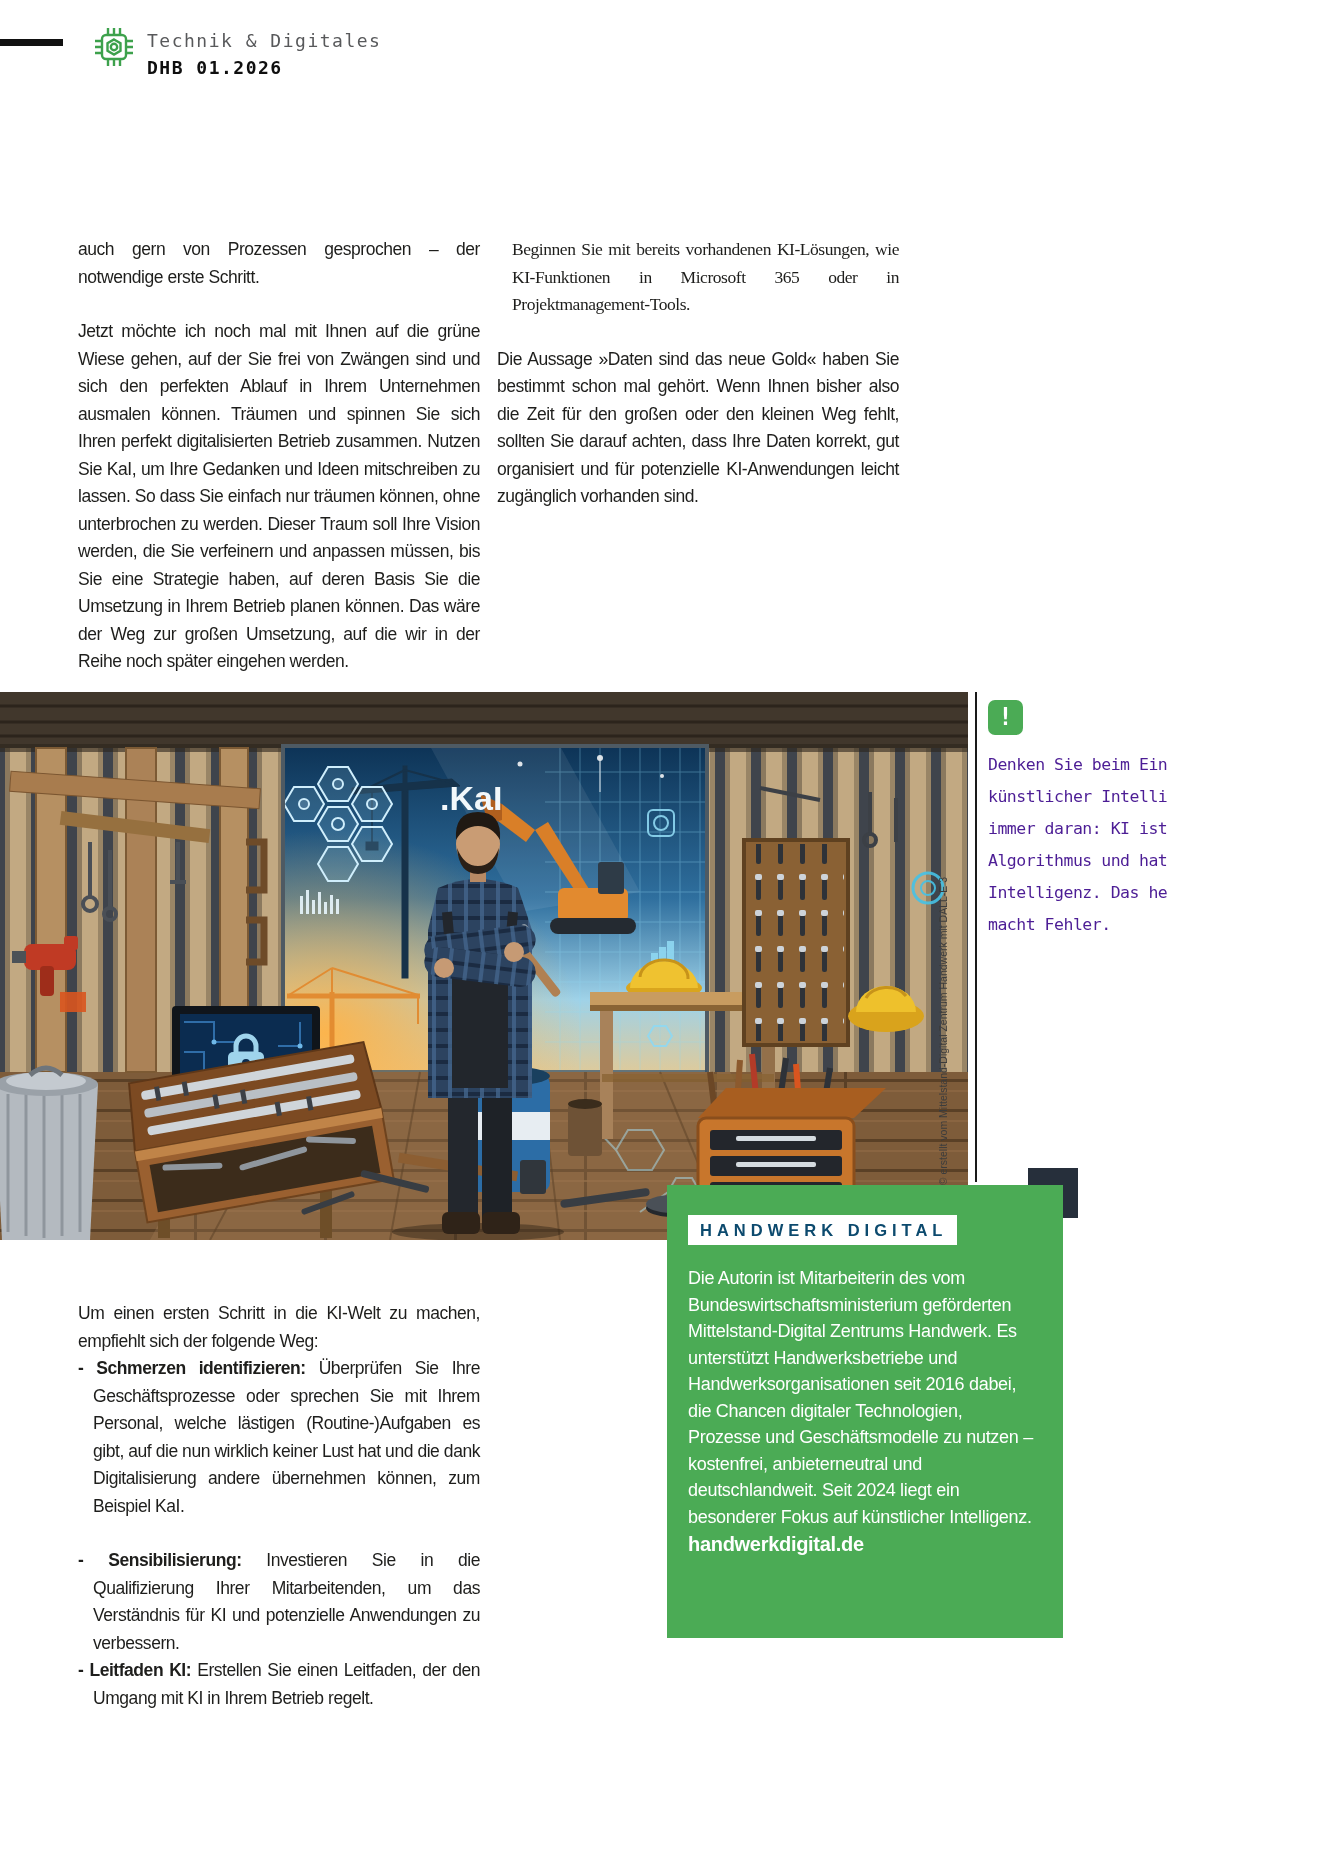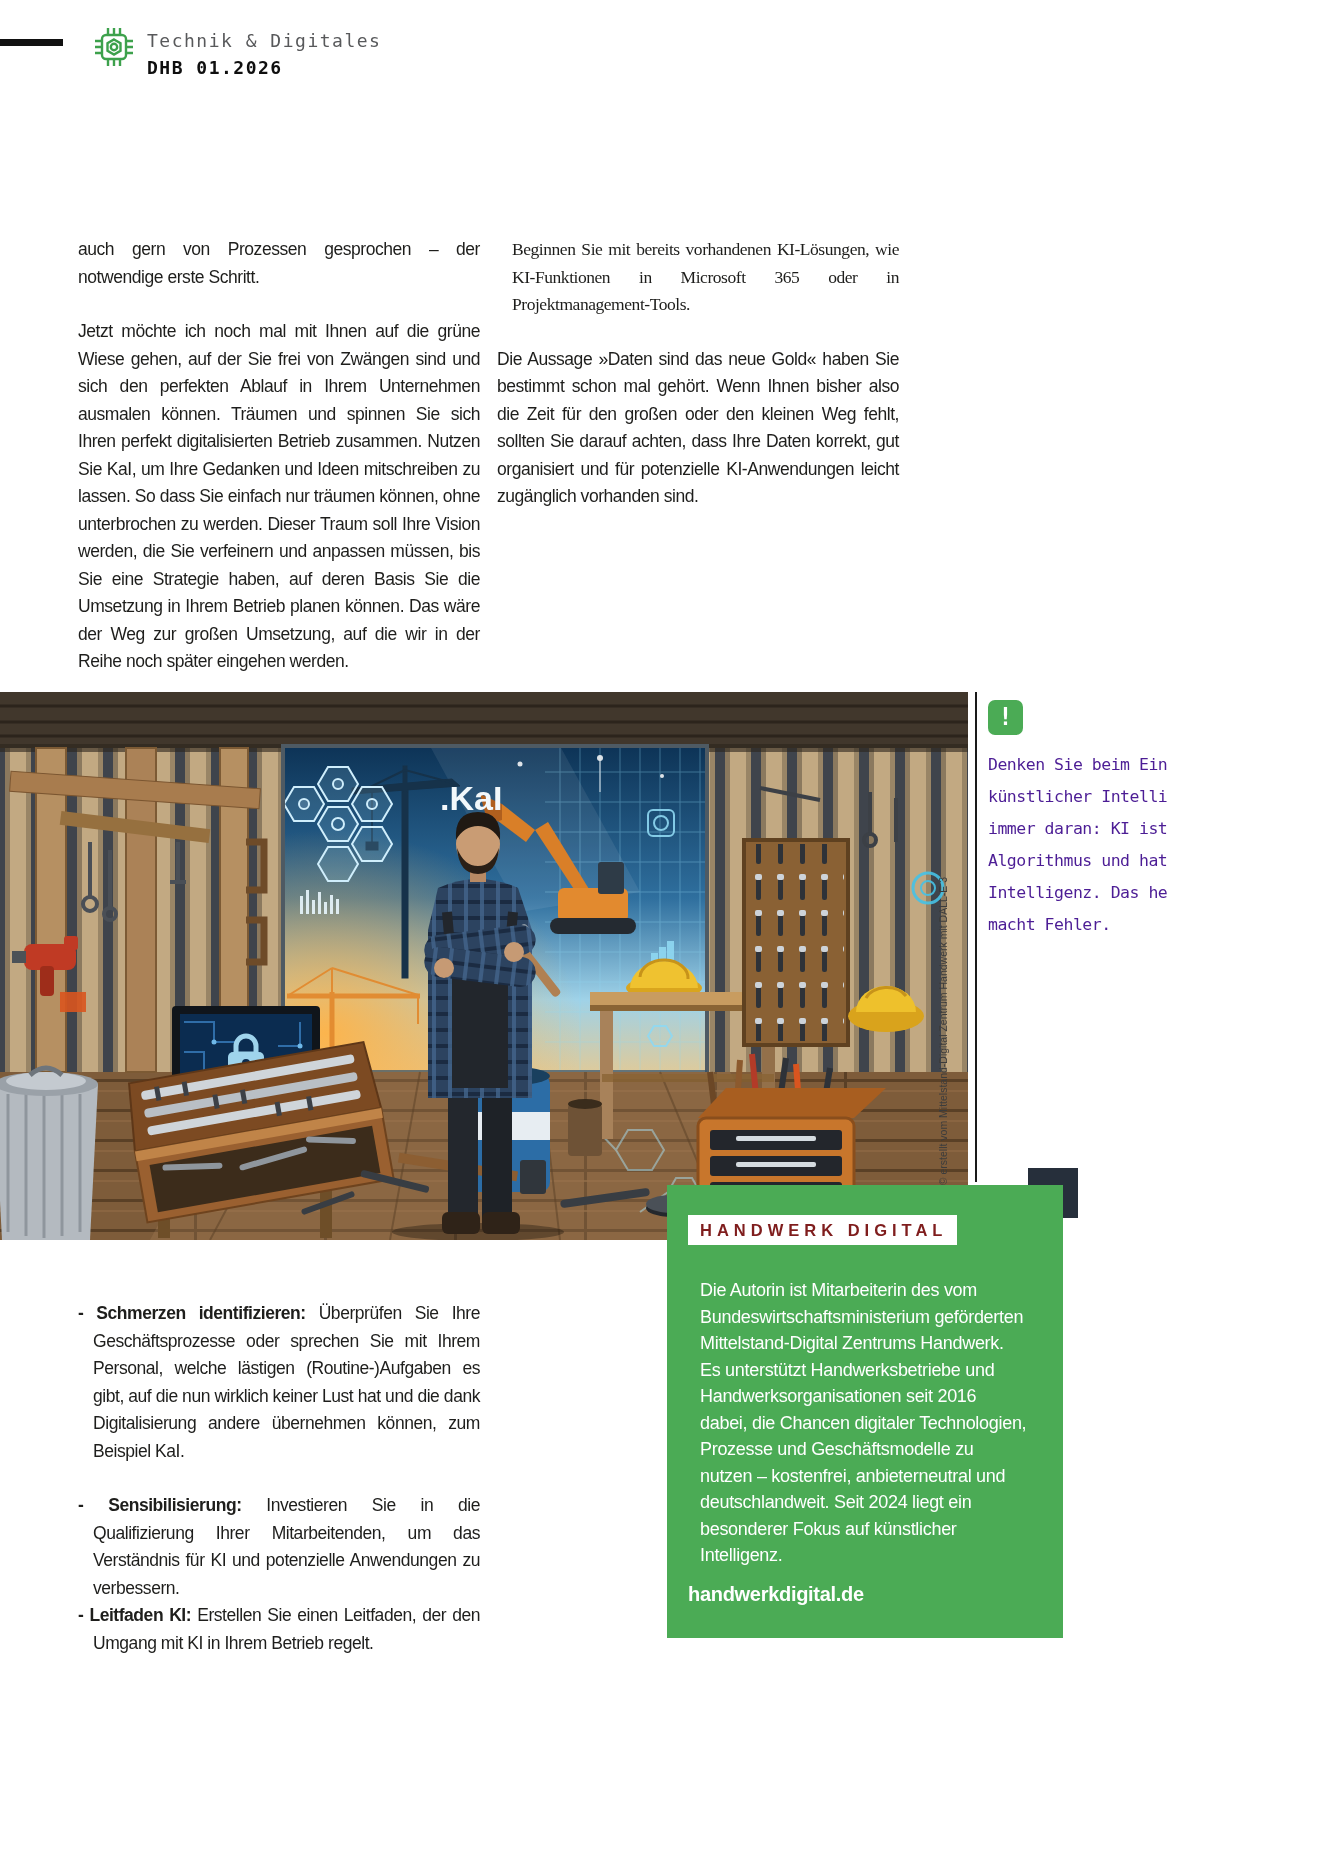--- a/index.html
+++ b/index.html
@@ -46,26 +46,26 @@
     margin-top:14px; font-family:"DejaVu Sans Mono", monospace;
     font-size:16.5px; line-height:32px; letter-spacing:-0.5px; color:#4c1d95;
   }
   
   .navy-square { position:absolute; left:1028px; top:1168px; width:50px; height:50px; background:#262f3b; }
   .infobox {
     position:absolute; left:667px; top:1185px; width:396px; height:453px;
     background:#4bab55; box-sizing:border-box; padding:30px 24px 0 21px;
   }
   .infobox-label {
-    display:inline-block; background:#ffffff; color:#7f1d1d;
+    display:inline-block; background:#ffffff; color:#0c4a6e;
     font-size:16.5px; font-weight:bold; letter-spacing:5px;
     padding:6px 10px 5px 12px; margin-bottom:20px;
   }
   .infobox-body {
-    color:#ffffff; font-size:18px; line-height:26.5px; letter-spacing:-0.3px; margin:12px;
+    color:#ffffff; font-size:18px; line-height:26.5px; letter-spacing:-0.3px; margin:0;
   }
   .infobox-link {
     display:block; color:#ffffff; font-size:20px; font-weight:bold;
     letter-spacing:-0.3px; text-decoration:none; margin-top:1px; line-height:26.5px;
   }
   
   .footer-left {
     position:absolute; left:87px; top:1904px;
     font-family:"DejaVu Sans Mono", monospace; font-size:10px; letter-spacing:0.5px;text-align:center;
   }
@@ -421,20 +421,21 @@
   </div>
 
   <div class="navy-square"></div>
   <div class="infobox">
     <span class="infobox-label">HANDWERK DIGITAL</span>
     <p class="infobox-body">Die Autorin ist Mitarbeiterin des vom Bundeswirtschaftsministerium geförderten Mittelstand-Digital Zentrums Handwerk. Es unterstützt Handwerksbetriebe und Handwerksorganisationen seit 2016 dabei, die Chancen digitaler Technologien, Prozesse und Geschäftsmodelle zu nutzen – kostenfrei, anbieterneutral und deutschlandweit. Seit 2024 liegt ein besonderer Fokus auf künstlicher Intelligenz.</p>
     <a class="infobox-link" href="#">handwerkdigital.de</a>
   </div>
 
   <div class="col" id="col-left-bottom">
+    <p class="body-text">Um einen ersten Schritt in die KI-Welt zu machen, empfiehlt sich der folgende Weg:</p>
     <p class="body-text hang">
       <b>- Schmerzen identifizieren:</b>
       <span>Überprüfen Sie Ihre Geschäftsprozesse oder sprechen Sie mit Ihrem Personal, welche lästigen (Routine-)Aufgaben es gibt, auf die nun wirklich keiner Lust hat und die dank Digitalisierung andere übernehmen können, zum Beispiel KaI.</span>
     </p>
     <p class="body-text hang gap">
       <b>- Sensibilisierung:</b>
       <span>Investieren Sie in die Qualifizierung Ihrer Mitarbeitenden, um das Verständnis für KI und potenzielle Anwendungen zu verbessern.</span>
     </p>
     <p class="body-text hang">
       <b>- Leitfaden KI:</b>

